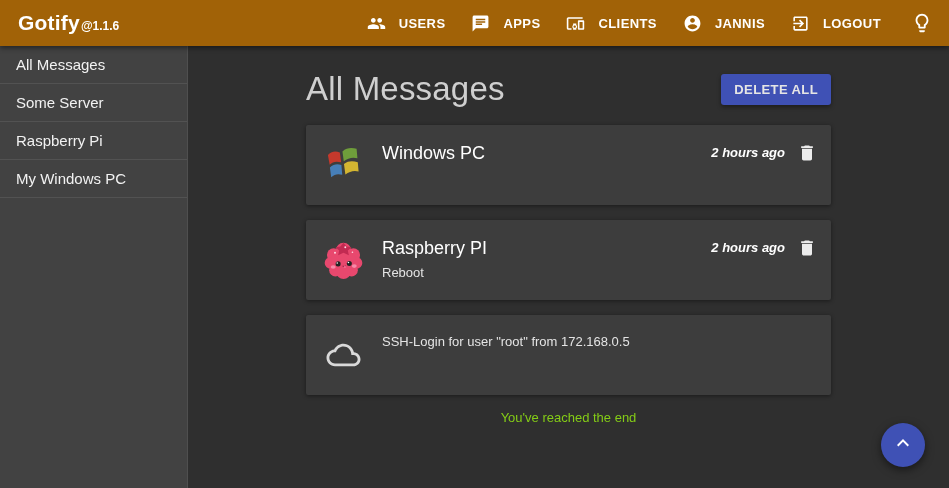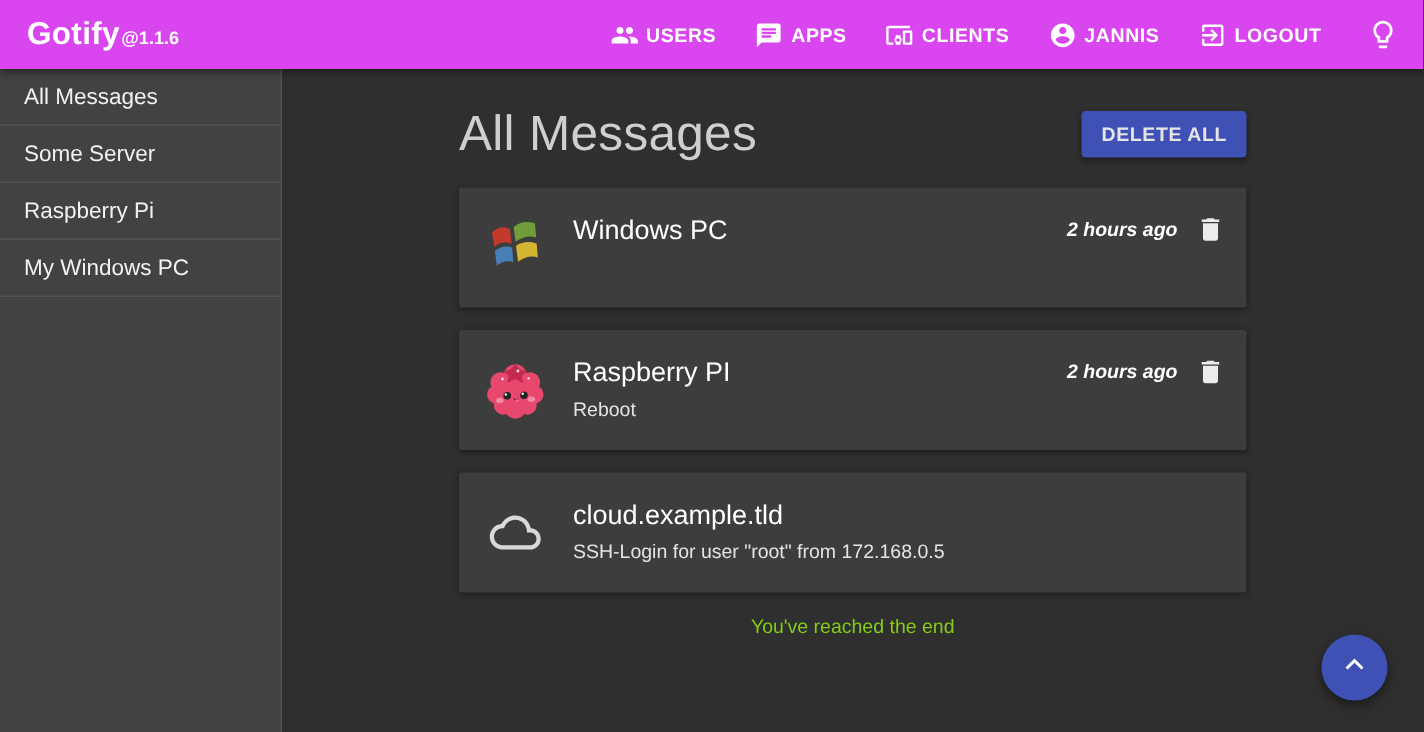--- a/index.html
+++ b/index.html
@@ -7,33 +7,33 @@
   body {
     font-family: "Liberation Sans", "DejaVu Sans", sans-serif;
     background: #2f2f2f;
     color: #fff;
     position: relative;
   }
 
   
   .appbar {
     position: absolute; top: 0; left: 0; right: 0; height: 46px;
-    background: #d946ef;
+    background: #a16207;
     display: flex; align-items: center;
     padding: 0 16px 0 18px;
     box-shadow: 0 2px 5px rgba(0,0,0,0.45);
     z-index: 20;
   }
   .brand { display: flex; align-items: baseline; cursor: pointer; }
   .brand-name { font-size: 21px; font-weight: 700; letter-spacing: 0.2px; }
   .brand-version { font-size: 12px; font-weight: 700; margin-left: 1px; }
   .appbar-spacer { flex: 1; }
   .nav { display: flex; align-items: center; gap: 26px; }
   .nav-item {
-    display: flex; align-items: center; gap: 5px;
+    display: flex; align-items: center; gap: 13px;
     font-size: 13px; font-weight: 700; letter-spacing: 0.4px;
     cursor: pointer; color: #fff;
   }
   .nav-item svg { width: 19px; height: 19px; fill: #fff; display: block; }
   .icon-btn { width: 22px; height: 22px; cursor: pointer; margin-left: 4px; }
   .icon-btn svg { width: 22px; height: 22px; fill: #fff; display: block; }
 
   
   .sidebar {
     position: absolute; top: 46px; left: 0; bottom: 0; width: 188px;
@@ -248,21 +248,20 @@
       </div>
     </div>
 
     <div class="card">
       <div class="card-icon" style="padding-top:6px;">
         <svg viewBox="0 0 24 24" style="height:34px;">
             <path fill="#d9d9d9" d="M19.35 10.04C18.67 6.59 15.64 4 12 4 9.11 4 6.6 5.64 5.35 8.04 2.34 8.36 0 10.91 0 14c0 3.31 2.69 6 6 6h13c2.76 0 5-2.24 5-5 0-2.64-2.05-4.78-4.65-4.96zM19 18H6c-2.21 0-4-1.79-4-4s1.79-4 4-4h.71C7.37 7.69 9.48 6 12 6c3.04 0 5.5 2.46 5.5 5.5v.5H19c1.66 0 3 1.34 3 3s-1.34 3-3 3z"></path>
           </svg>
       </div>
       <div class="card-text">
-        <div class="card-title">cloud.example.tld</div>
         <div class="card-body">SSH-Login for user "root" from 172.168.0.5</div>
       </div>
     </div>
 
     <div class="end-text">You've reached the end</div>
   </div>
 
   <div class="fab">
     <span><svg viewBox="0 0 24 24">
           <path d="M7.41 15.41L12 10.83l4.59 4.58L18 14l-6-6-6 6z"></path>

